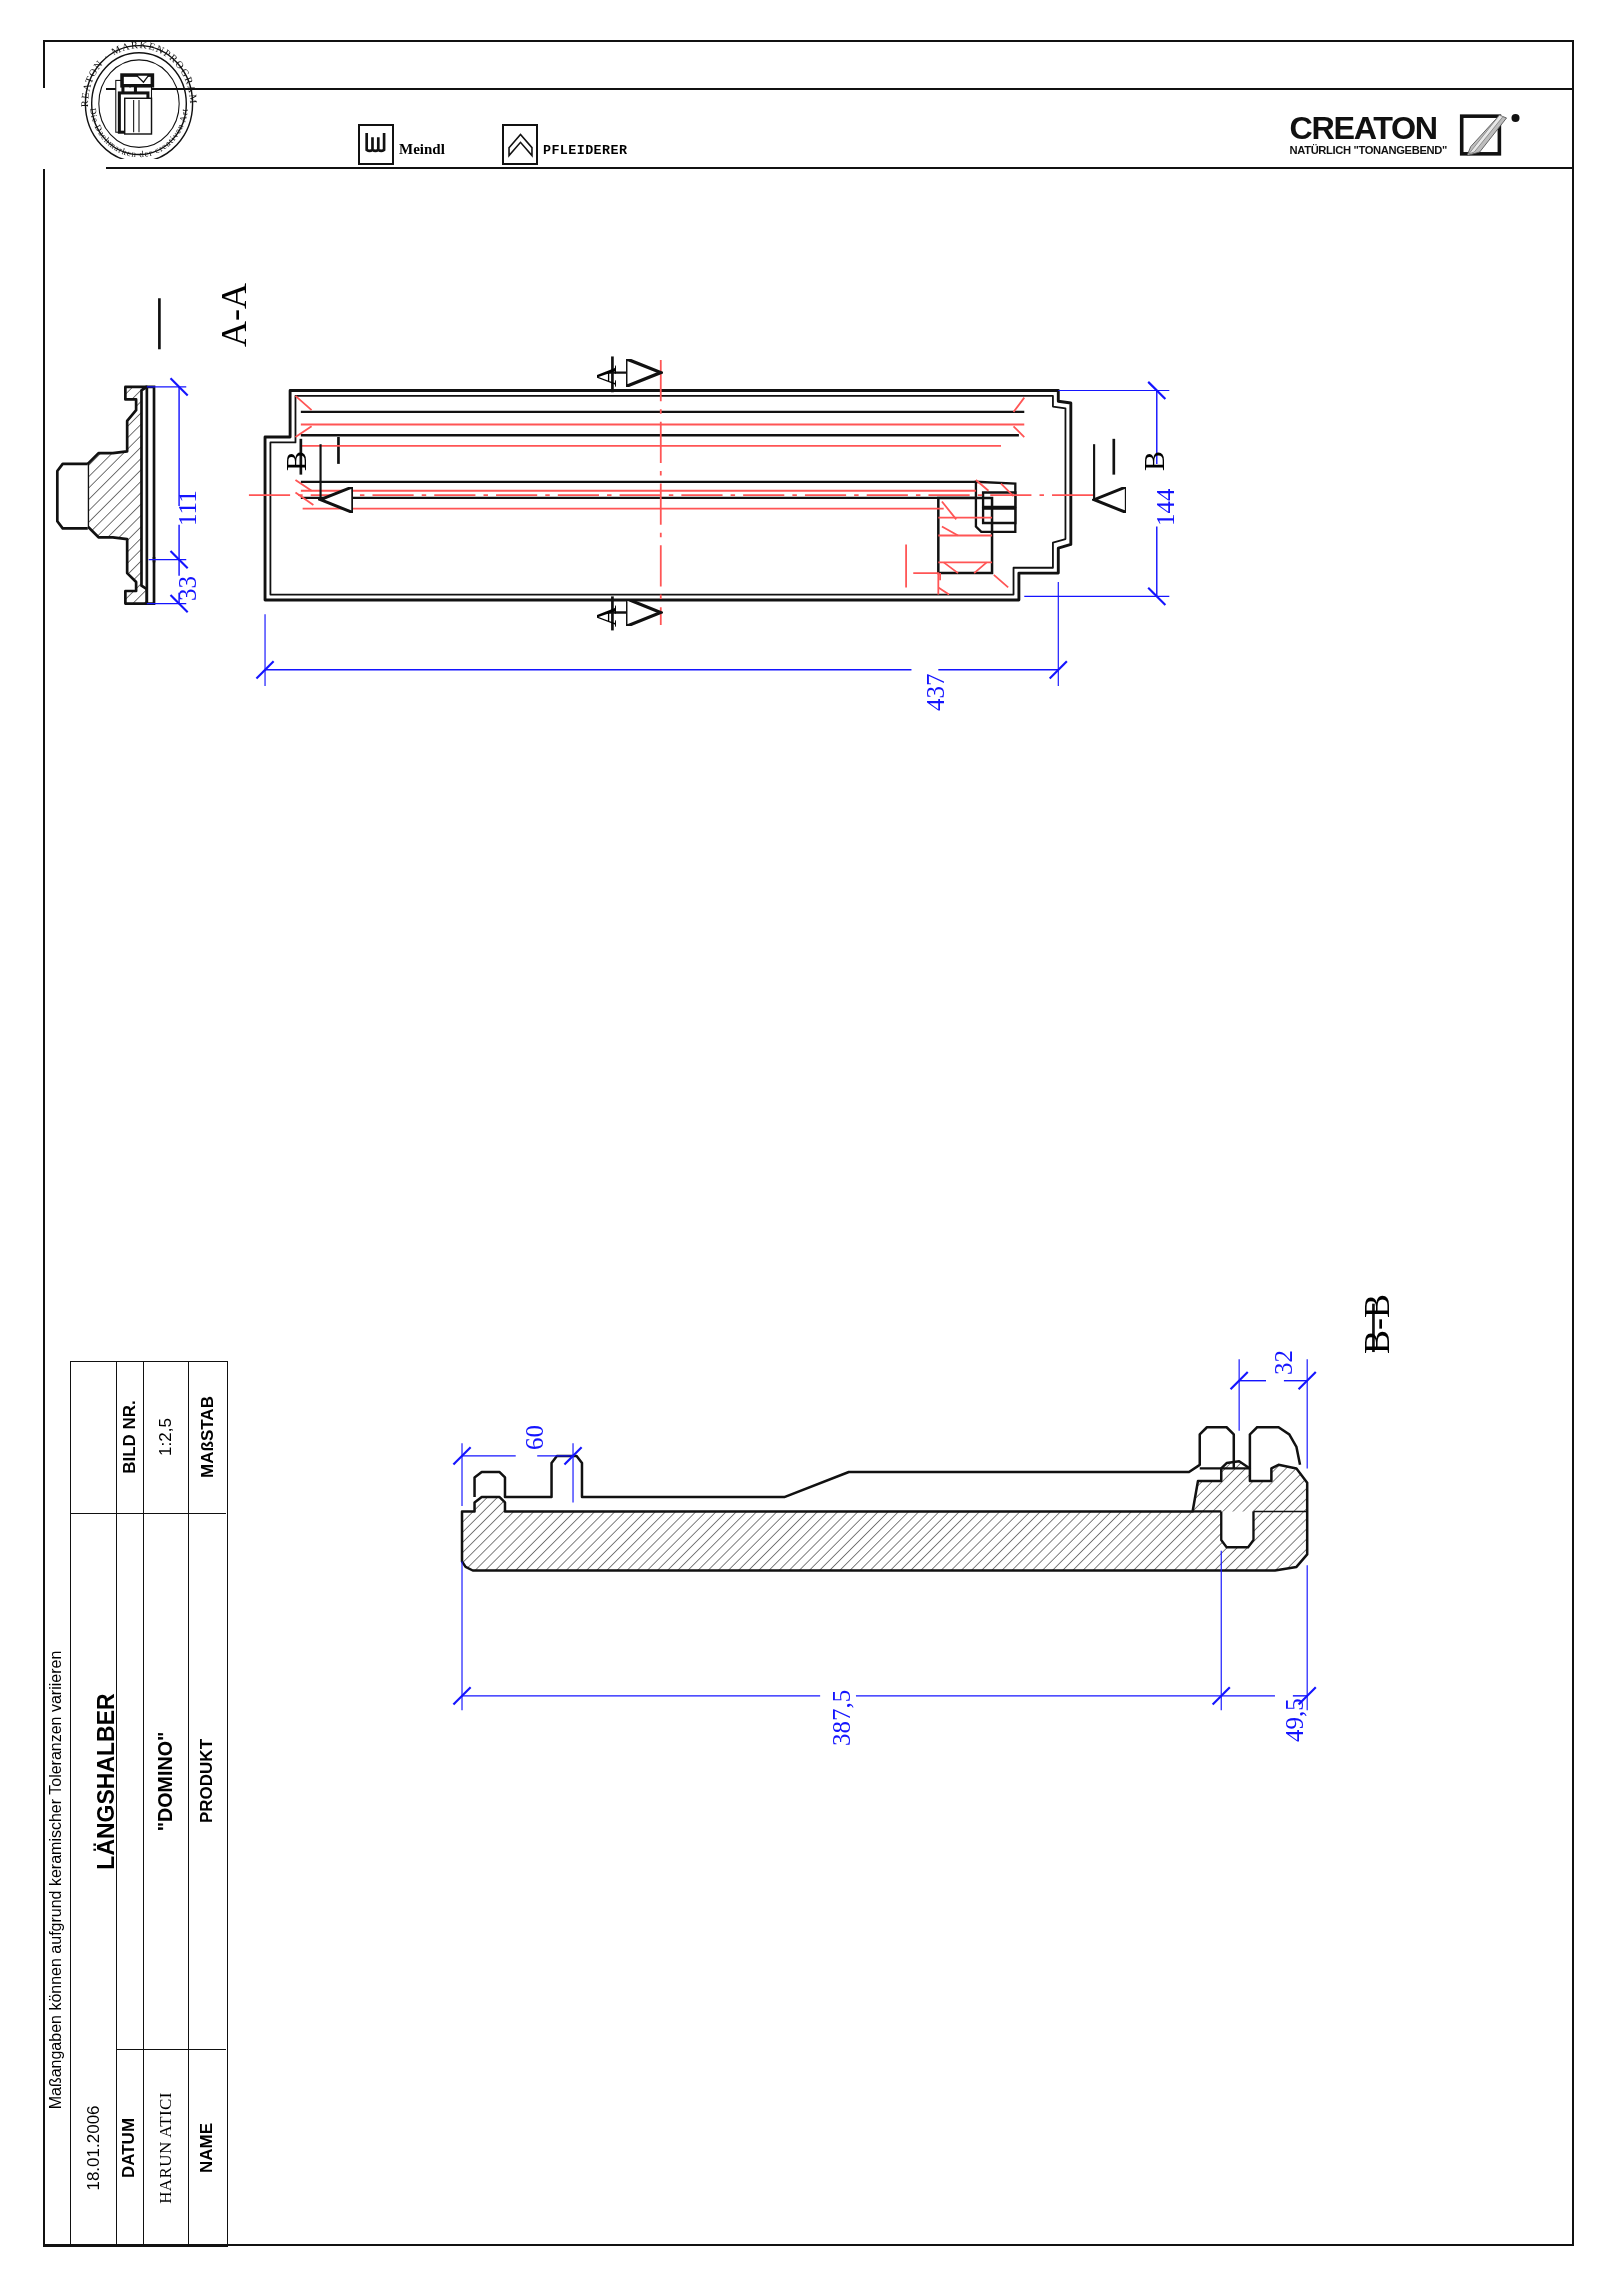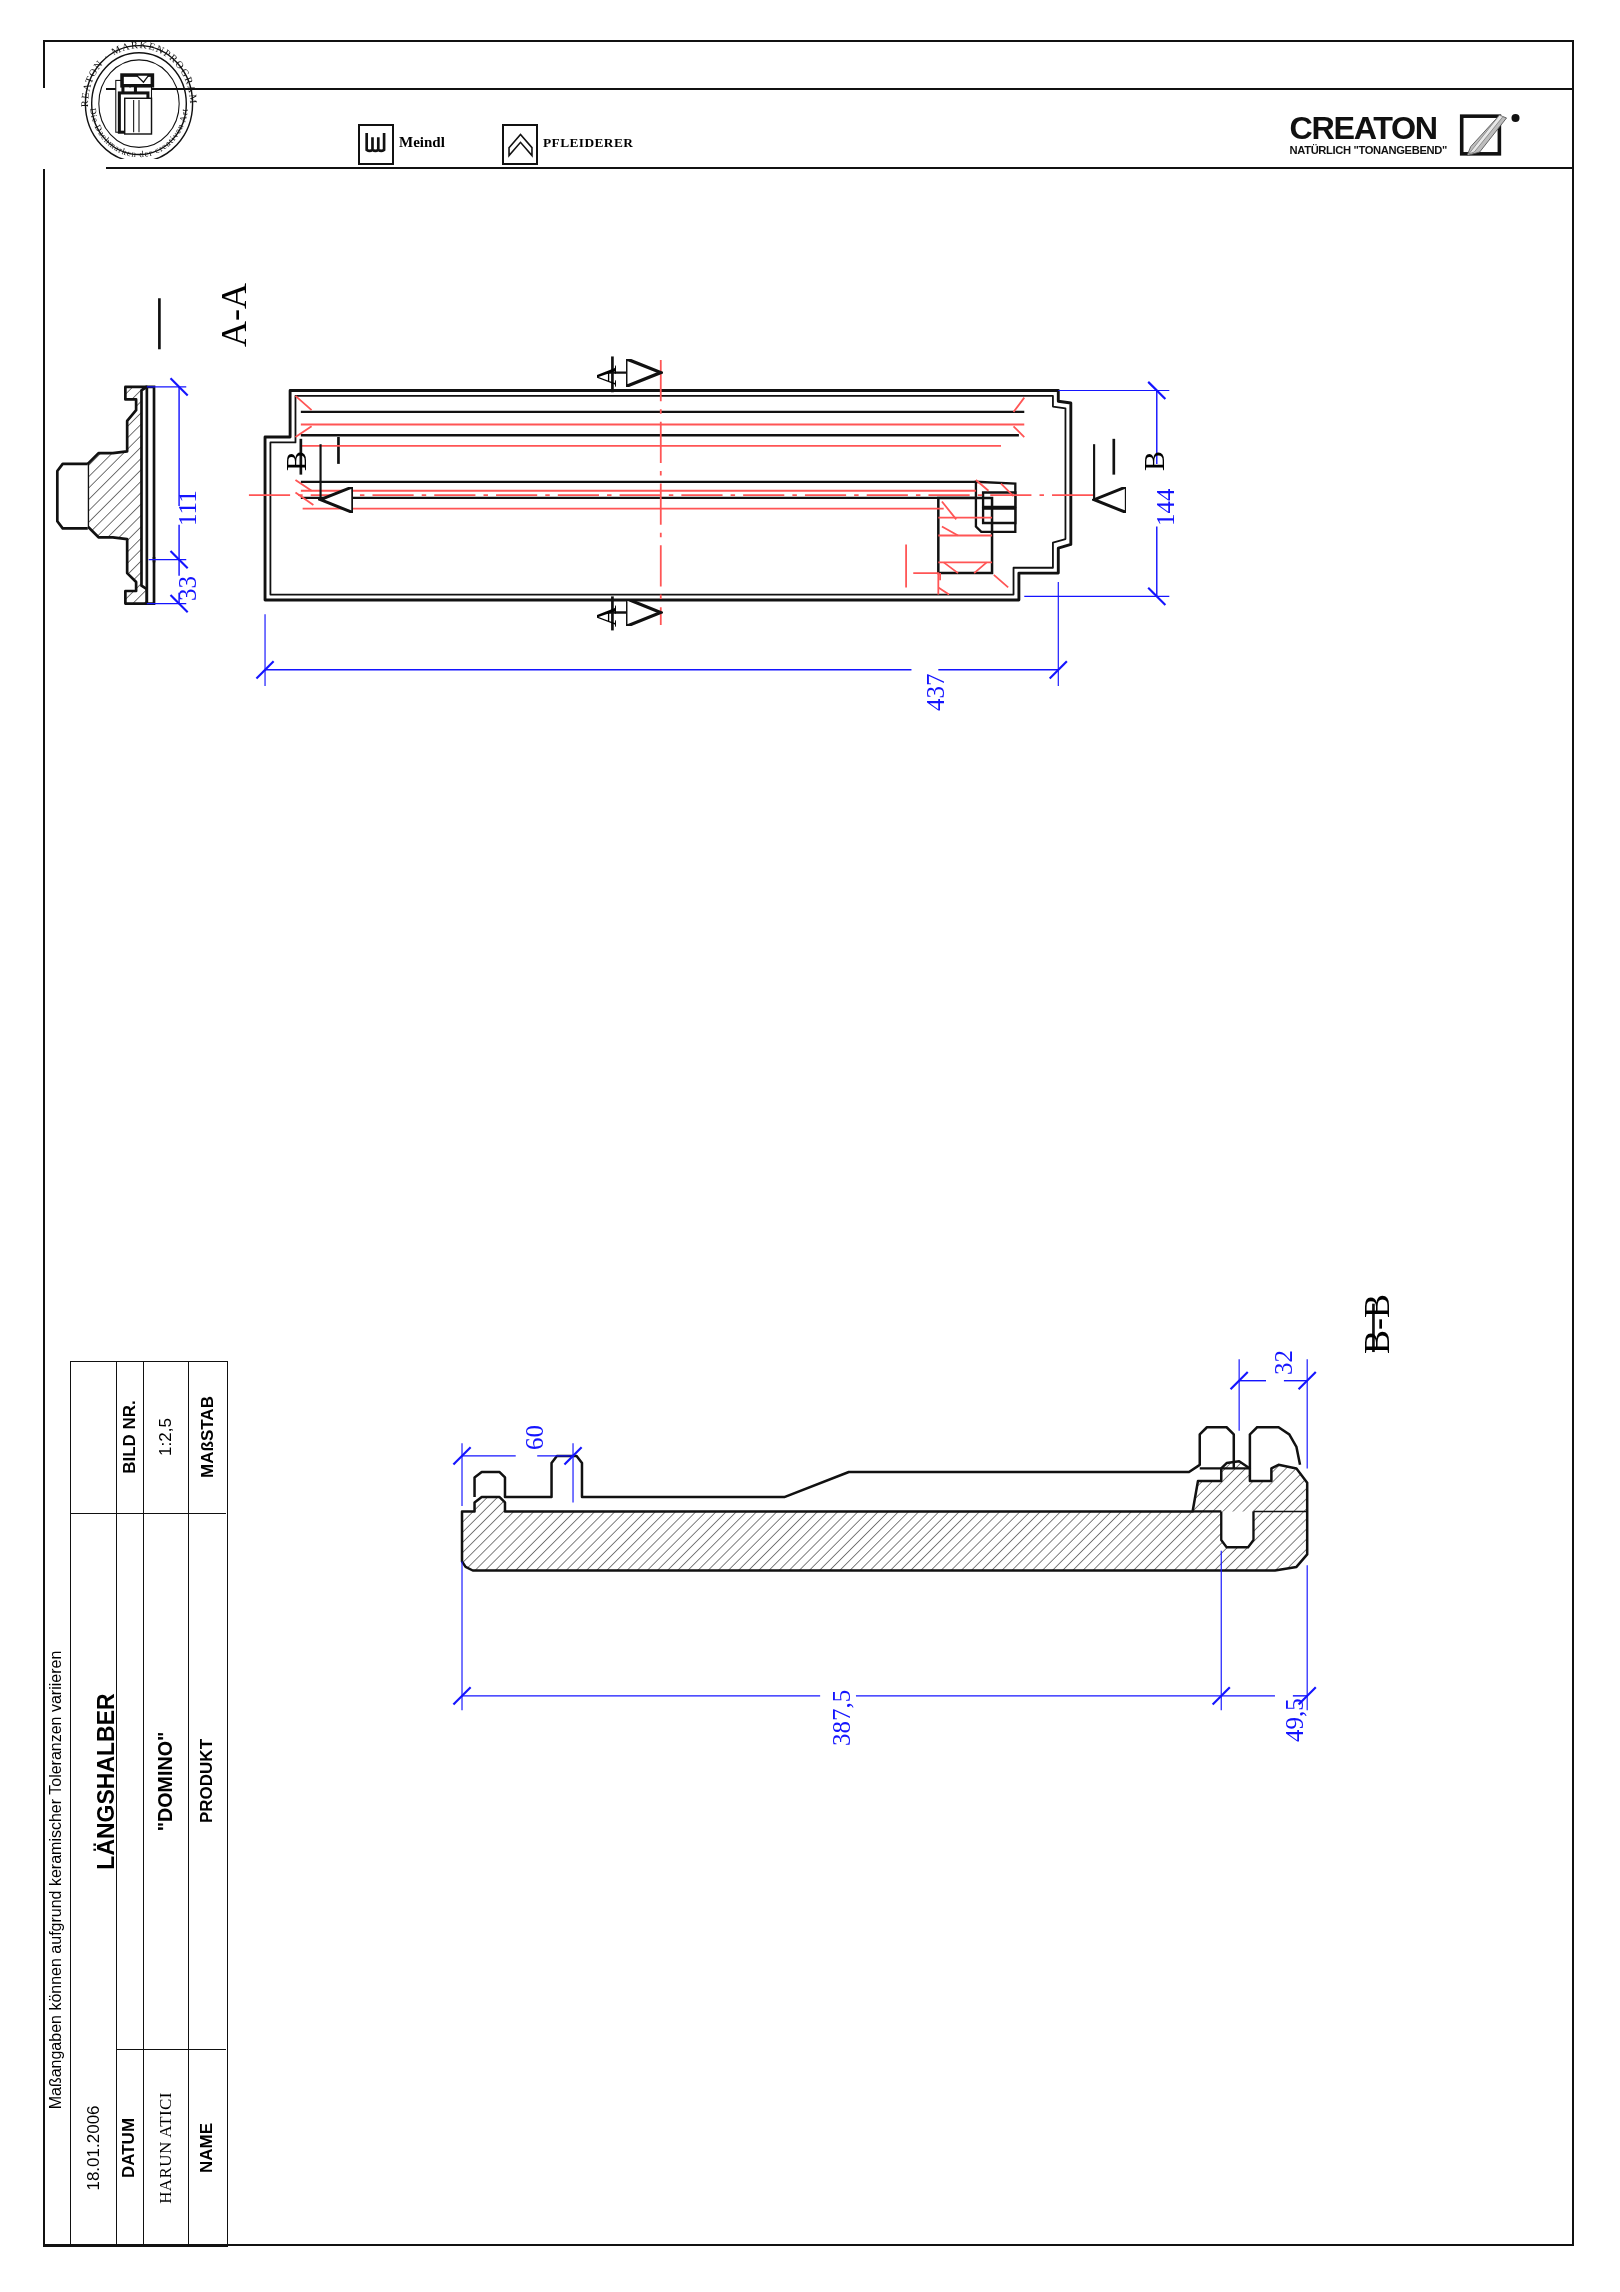--- a/index.html
+++ b/index.html
@@ -16,21 +16,21 @@
         box-sizing:border-box;border-right:0;background:#fff;}
 
   
   #stamp{position:absolute;left:72px;top:34px;width:134px;height:125px;}
   #stamp svg{width:134px;height:125px;display:block;}
 
   
   .plogo{position:absolute;}
   .plogo .box{width:36px;height:41px;border:2.2px solid #111;box-sizing:border-box;
         display:flex;align-items:center;justify-content:center;background:#fff;}
-  .plogo .lbl{position:absolute;left:41px;bottom:14px;white-space:nowrap;}
+  .plogo .lbl{position:absolute;left:41px;bottom:7px;white-space:nowrap;}
 
   
   #creaton{position:absolute;left:1277px;top:107px;width:269px;height:56px;}
 
   
   #draw{position:absolute;left:43px;top:168px;width:1531px;height:2078px;}
   #draw svg{position:absolute;left:0;top:0;width:1531px;height:2078px;}
 
   
   .vtxt{position:absolute;transform-origin:0 0;white-space:nowrap;}
@@ -99,21 +99,21 @@
   </div>
   <div class="lbl" style="font-family:'Liberation Serif',serif;font-weight:bold;font-size:15px;">Meindl</div>
 </div>
 
 <div class="plogo" style="left:502px;top:124px;">
   <div class="box">
     <svg width="27" height="30" viewBox="0 0 30 34">
       <path d="M2,20 L15,5 L28,20 L28,29 L15,14 L2,29 Z" fill="none" stroke="#111" stroke-width="1.8"></path>
     </svg>
   </div>
-  <div class="lbl" style="font-family:Liberation Serif, serif;font-weight:bold;font-size:13.4px;letter-spacing:0.4px;">PFLEIDERER</div>
+  <div class="lbl" style="font-family:Liberation Mono, monospace;font-weight:bold;font-size:13.4px;letter-spacing:0.4px;">PFLEIDERER</div>
 </div>
 
 <div id="creaton">
   <svg viewBox="0 0 300 62" width="269" height="56">
     <rect x="0" y="0" width="300" height="62" fill="#fff"></rect>
     <text x="14" y="36" font-family="'Liberation Sans',sans-serif" font-weight="bold" font-size="36" letter-spacing="-1.5" fill="#111">CREATON</text>
     <text x="14" y="52" font-family="'Liberation Sans',sans-serif" font-weight="bold" font-size="12.5" letter-spacing="-0.4" fill="#111">NATÜRLICH "TONANGEBEND"</text>
     <rect x="206" y="10" width="42" height="42" fill="none" stroke="#111" stroke-width="4"></rect>
     <path d="M248,9 L256,12 L226,50 L212,54 L216,44 Z" fill="#bdbdbd" stroke="#555" stroke-width="1"></path>
     <path d="M248,9 L252,10.5 L220,50 L214,52 Z" fill="#e8e8e8" stroke="#777" stroke-width=".8"></path>

